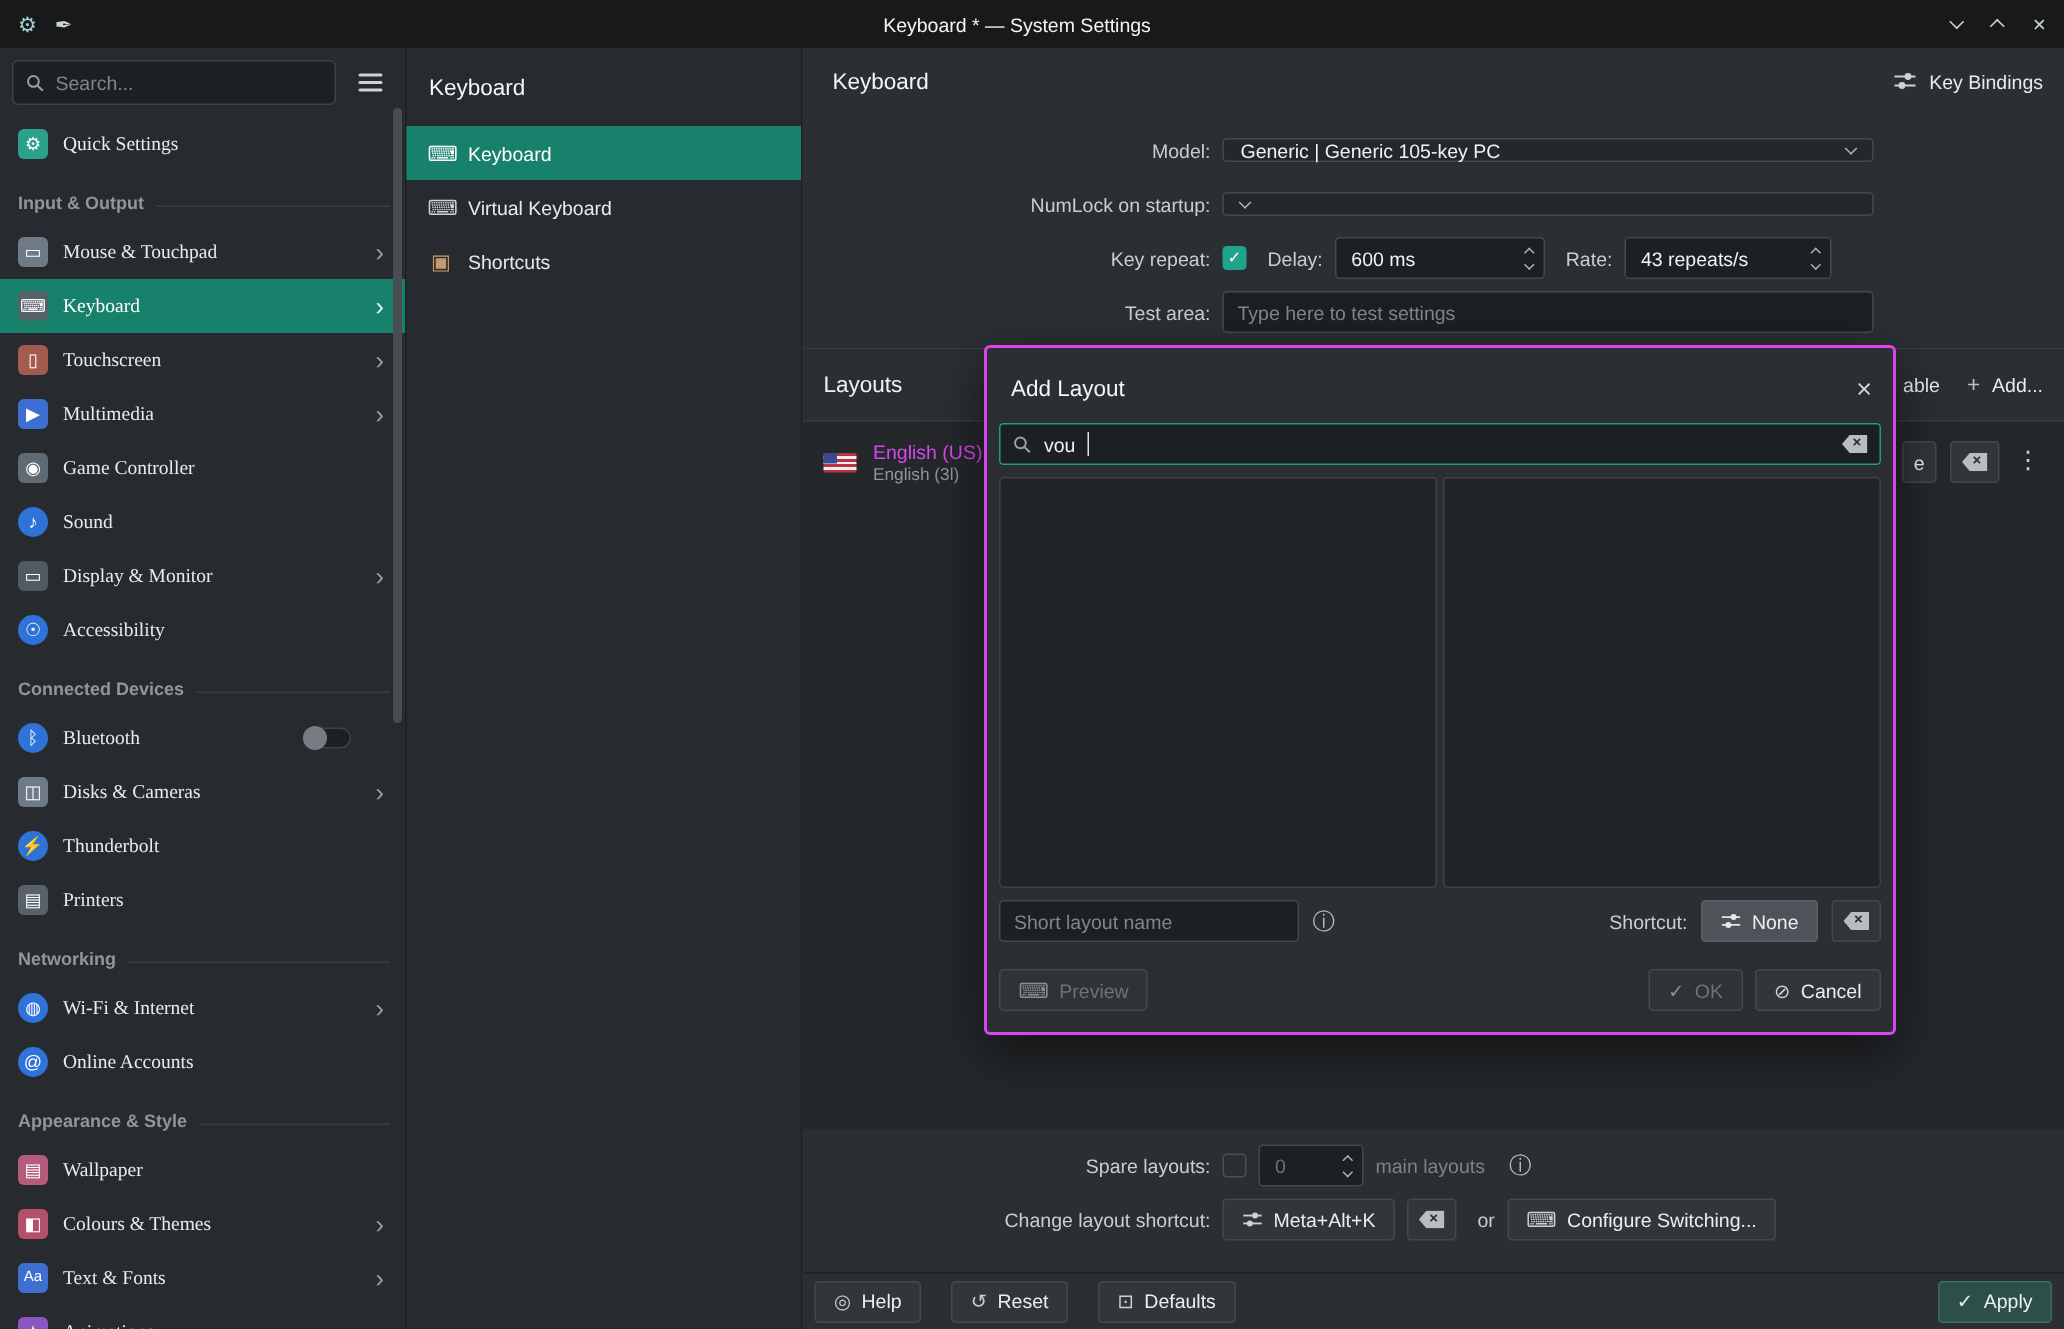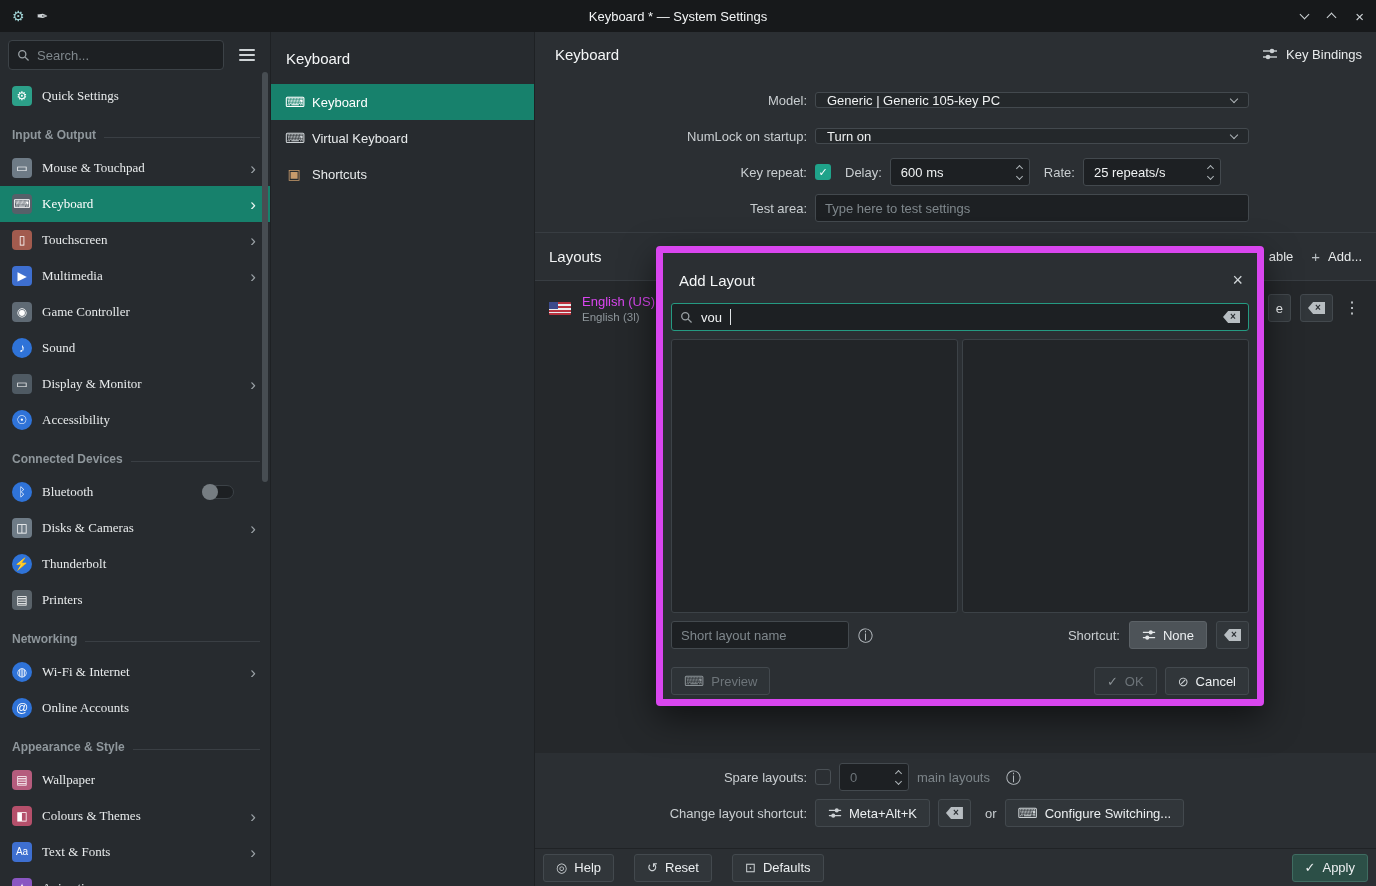--- a/index.html
+++ b/index.html
@@ -98,32 +98,32 @@
 
   .footrows{position:absolute;top:721px;left:0;right:0;height:95px;padding-top:6px;display:flex;flex-direction:column;}
   .dim-text{color:#7c8489;}
   .info-icon{color:#b6bcc0;font-size:15px;background:none;border:none;font-family:inherit;line-height:1;}
 
   .bottombar{position:absolute;top:816px;left:0;right:0;height:38px;border-top:1px solid #202326;display:flex;align-items:center;padding:0 8px;gap:20px;background:#2b2f33;}
   .bottombar .spacer{flex:1;}
   .btn.apply{background:#2c4f47;border-color:#3f6c61;}
 
   
-  .dialog{position:absolute;left:656px;top:230px;width:608px;height:460px;background:#2b2f33;border:7px solid #d946ef;border-radius:4px;box-shadow:0 12px 34px rgba(0,0,0,0.55);z-index:20;padding:8px;margin-top:16px;}
+  .dialog{position:absolute;left:656px;top:230px;width:608px;height:460px;background:#2b2f33;border:2px solid #d946ef;border-radius:4px;box-shadow:0 12px 34px rgba(0,0,0,0.55);z-index:20;padding:8px;}
   .dlg-header{height:36px;display:flex;align-items:center;padding:2px 6px 0 8px;}
   .dlg-title{font-size:15px;font-weight:500;color:#f4f6f7;flex:1;}
   .dlg-close{background:none;border:none;color:#cfd4d7;font-size:18px;line-height:1;font-family:inherit;}
   .dlg-search{height:28px;border:1px solid #259a82;background:#1d2023;border-radius:3px;display:flex;align-items:center;gap:8px;padding:0 8px;margin-top:6px;}
   .dlg-search .val{color:#f0f2f3;}
   .caret{width:1px;height:16px;background:#dfe3e5;flex:none;}
   .dlg-search .spread{flex:1;}
   .dlg-lists{display:flex;gap:4px;margin-top:8px;height:274px;}
   .dlg-list{flex:1;background:#222528;border:1px solid #3c4247;border-radius:3px;}
   .dlg-meta{display:flex;align-items:center;gap:9px;margin-top:8px;}
-  .dlg-meta .text-input{width:178px;}
+  .dlg-meta .text-input{width:200px;}
   .dlg-meta .spacer{flex:1;}
   .meta-label{color:#c9ced1;}
   .none-btn{background:#4d5358;border-color:#5c6267;}
   .dlg-footer{display:flex;align-items:center;gap:8px;margin-top:18px;}
   .dlg-footer .spacer{flex:1;}
 
   .sliders-svg{flex:none;display:inline-flex;}
 </style>
 </head>
 <body>
@@ -313,38 +313,37 @@
         <div class="form-row">
           <span class="f-label">Model:</span>
           <div class="dropdown">
             <span class="val">Generic | Generic 105-key PC</span>
             <span class="dd-chev"></span>
           </div>
         </div>
         <div class="form-row">
           <span class="f-label">NumLock on startup:</span>
           <div class="dropdown">
-            <span class="val">Turn on</span>
             <span class="dd-chev"></span>
           </div>
         </div>
         <div class="form-row">
           <span class="f-label">Key repeat:</span>
           <span class="checkbox">✓</span>
           <span class="inline-label">Delay:</span>
           <div class="spin" style="width:140px;">
             <span class="val">600 ms</span>
             <span class="spin-arrows">
                 <span class="sa up"></span>
                 <span class="sa down"></span>
               </span>
           </div>
           <span class="inline-label">Rate:</span>
           <div class="spin" style="width:138px;">
-            <span class="val">25 repeats/s</span>
+            <span class="val">43 repeats/s</span>
             <span class="spin-arrows">
                 <span class="sa up"></span>
                 <span class="sa down"></span>
               </span>
           </div>
         </div>
         <div class="form-row">
           <span class="f-label">Test area:</span>
           <div class="text-input">
             <span class="ph">Type here to test settings</span>

